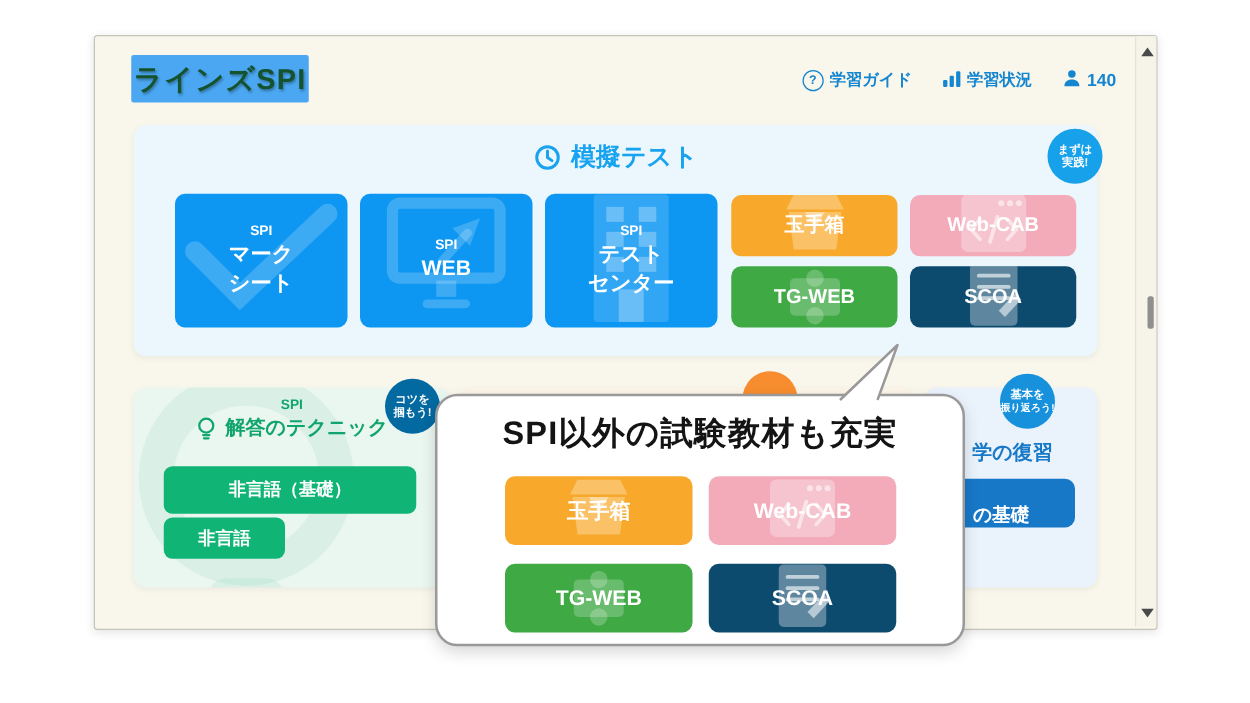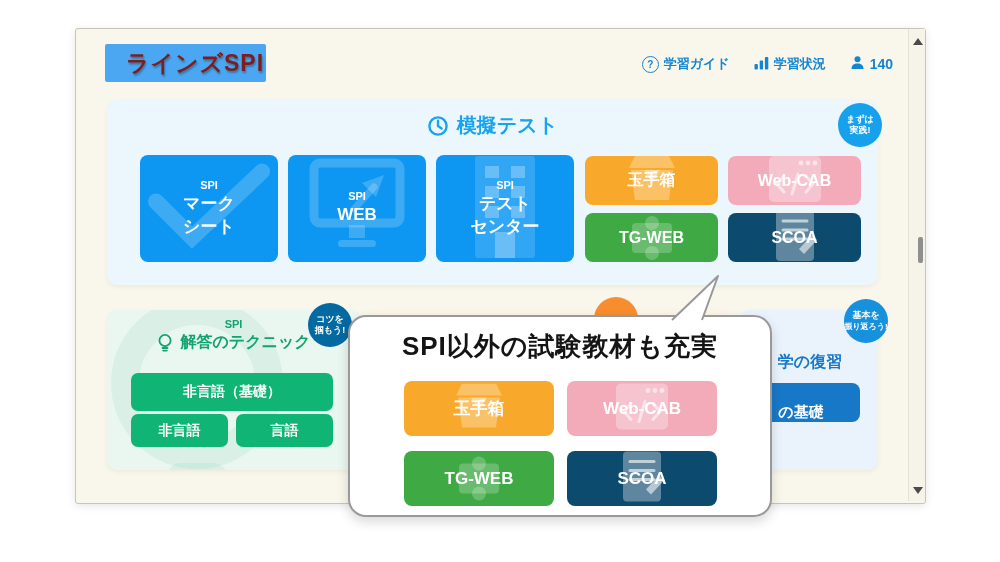--- a/index.html
+++ b/index.html
@@ -6,22 +6,22 @@
   #canvas{position:relative;width:1000px;height:562px;background:#ffffff;overflow:hidden;
           font-family:"Liberation Sans","DejaVu Sans",sans-serif;}
   .abs{position:absolute;}
 
   
   .window{left:75px;top:28px;width:849px;height:474px;background:#f9f6ec;
           border:1px solid #c7c4ba;border-radius:3px;box-shadow:0 2px 8px rgba(0,0,0,.10);}
 
   
   .logo{left:105px;top:44px;width:142px;height:38px;background:#4ba7f1;border-radius:2px;
-        display:flex;align-items:center;justify-content:center;color:#7f1d1d;font-weight:bold;
-        font-size:23px;letter-spacing:1px;text-shadow:1px 2px 2px rgba(0,0,0,.30);z-index:2;padding-left:19px;}
+        display:flex;align-items:center;justify-content:center;color:#14532d;font-weight:bold;
+        font-size:23px;letter-spacing:1px;text-shadow:1px 2px 2px rgba(0,0,0,.30);z-index:2;}
   .header-nav{left:630px;top:50px;width:263px;height:28px;display:flex;align-items:center;
               justify-content:flex-end;gap:24px;z-index:2;}
   .nav-item{display:flex;align-items:center;gap:5px;color:#1486d0;font-size:13px;
             font-weight:bold;cursor:pointer;white-space:nowrap;}
   .help-circle{width:15px;height:15px;border:1.6px solid #1486d0;border-radius:50%;
                display:flex;align-items:center;justify-content:center;font-size:10px;font-weight:bold;}
 
   
   .section{border-radius:10px;box-shadow:0 2px 5px rgba(0,0,0,.05);}
   .mock-section{left:107px;top:100px;width:771px;height:185px;background:#ebf6fd;z-index:1;}
@@ -33,21 +33,21 @@
 
   
   .badge{width:44px;height:44px;border-radius:50%;color:#fff;display:flex;flex-direction:column;
          align-items:center;justify-content:center;font-weight:bold;text-align:center;
          line-height:1.25;z-index:5;}
   .badge span{font-size:9px;white-space:nowrap;}
   .badge .small{font-size:8px;}
   .badge-mock{left:838px;top:103px;background:#17a1ea;}
   .badge-tech{left:308px;top:303px;background:#0369a1;}
   .badge-mid{left:594px;top:297px;background:#f78d2e;}
-  .badge-review{left:844px;top:299px;background:#1791dc;text-align:center;}
+  .badge-review{left:800px;top:299px;background:#1791dc;text-align:center;}
 
   
   .card{display:flex;align-items:center;justify-content:center;border-radius:8px;color:#fff;
         font-weight:bold;overflow:hidden;z-index:2;cursor:pointer;}
   .big-card{width:138px;height:107px;background:#0d97f2;flex-direction:column;}
   .big-card .tag{font-size:11px;margin-bottom:2px;z-index:1;}
   .big-card .line{font-size:17px;line-height:1.3;z-index:1;}
   .small-card{width:133px;height:49px;font-size:16px;}
   .card-orange{background:#f8a92b;} .card-green{background:#3fa944;}
   .card-pink{background:#f3abba;} .card-purple{background:#0c4a6e;}
@@ -269,23 +269,20 @@
   <div class="abs badge badge-tech">
     <span>コツを</span>
     <span>掴もう!</span>
   </div>
   <div class="abs tech-btn tech-btn-1">
     <span>非言語（基礎）</span>
   </div>
   <div class="abs tech-btn tech-btn-2">
     <span>非言語</span>
   </div>
-  <div class="abs tech-btn tech-btn-3">
-    <span>言語</span>
-  </div>
 
   <div class="abs section mid-section"></div>
   <div class="abs badge badge-mid"></div>
 
   <div class="abs section review-section"></div>
   <div class="abs badge badge-review">
     <span>基本を</span>
     <span class="small">振り返ろう!</span>
   </div>
   <div class="abs review-title">学の復習</div>

